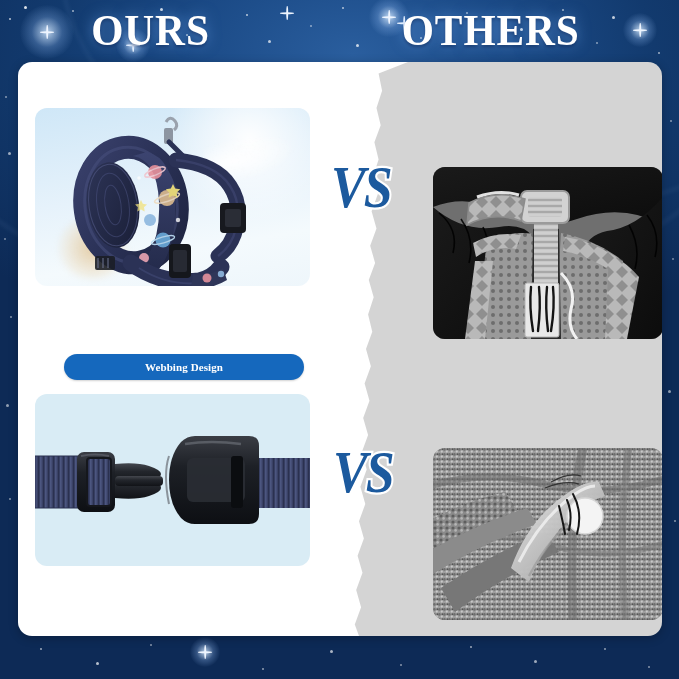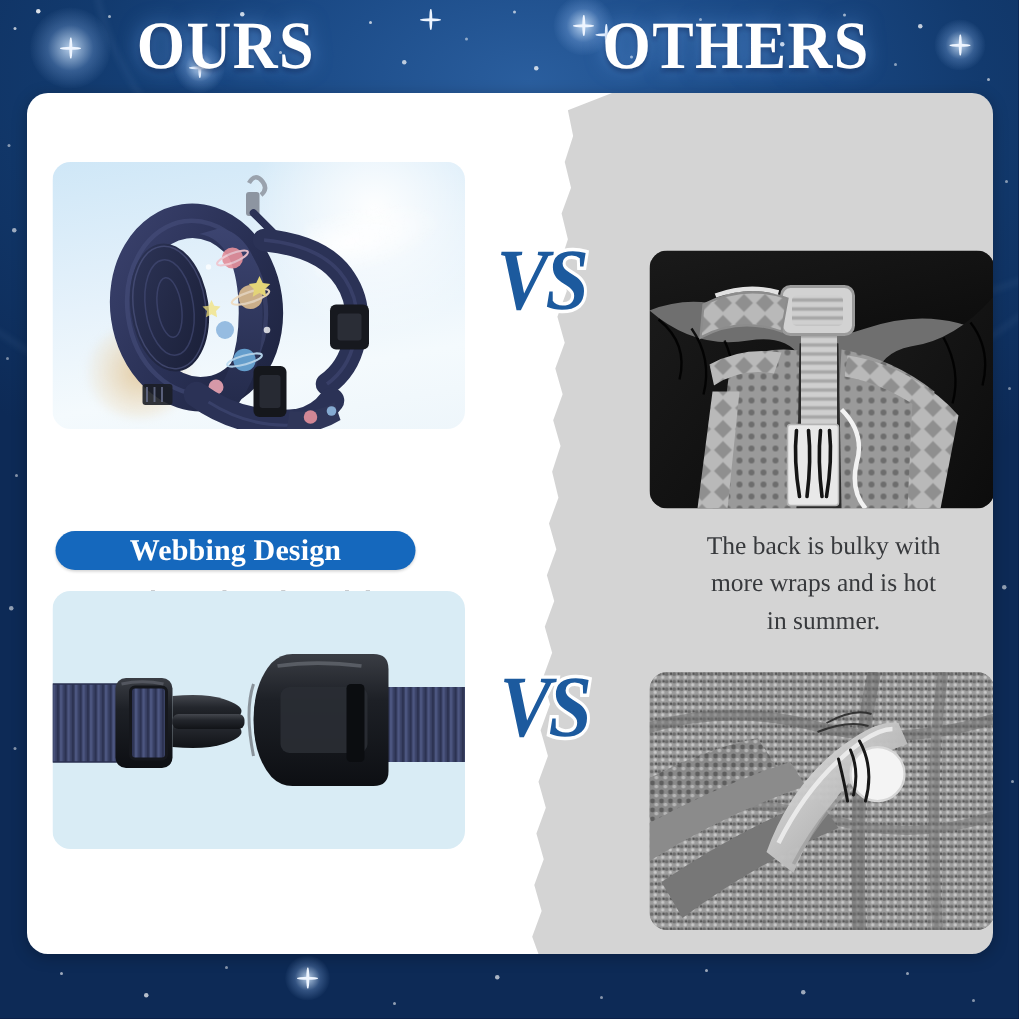--- a/index.html
+++ b/index.html
@@ -157,27 +157,27 @@
     transform: rotate(-14deg);
     filter: blur(1.5px);
   }
 
   
   .gray-photo { position: absolute; inset: 0; background: #8e8e8e; }
 
   
   .badge {
     position: absolute;
-    left: 19px;
+    left: 46px;
     width: 240px;
     height: 26px;
     border-radius: 13px;
     background: #1568bd;
     color: #ffffff;
-    font-size: 20px;
+    font-size: 11px;
     font-weight: 700;
     display: flex;
     align-items: center;
     justify-content: center;
     letter-spacing: .1px;
     box-shadow: 0 1px 2px rgba(0,0,0,.18);
   }
   .badge-1 { top: 292px; }
   .caption-left {
     position: absolute;
@@ -429,25 +429,20 @@
           <path d="M98 120 q-2 20 2 44"></path>
           <path d="M106 120 q2 20 -1 44"></path>
           <path d="M114 120 q-2 20 1 44"></path>
           <path d="M120 120 q2 20 -2 44"></path>
         </g>
 
         <path d="M128 106 q16 16 10 36 q-4 18 6 30" fill="none" stroke="#f2f2f2" stroke-width="3"></path>
       </svg>
     </div>
 
-    <div class="caption-right cap-r-1">
-      <div>The back is bulky with</div>
-      <div>more wraps and is hot</div>
-      <div>in summer.</div>
-    </div>
 
     <div class="photo-card pc-left-2">
       <div class="sky-flat"></div>
       <svg viewBox="0 0 275 172" width="275" height="172" style="position:absolute;inset:0;">
         <defs>
           <pattern id="navywebA" width="5" height="5" patternUnits="userSpaceOnUse">
             <rect width="5" height="5" fill="#3a4266"></rect>
             <rect width="1.6" height="5" fill="#4c5680"></rect>
             <rect x="3" width="1.2" height="5" fill="#2b3150"></rect>
           </pattern>

